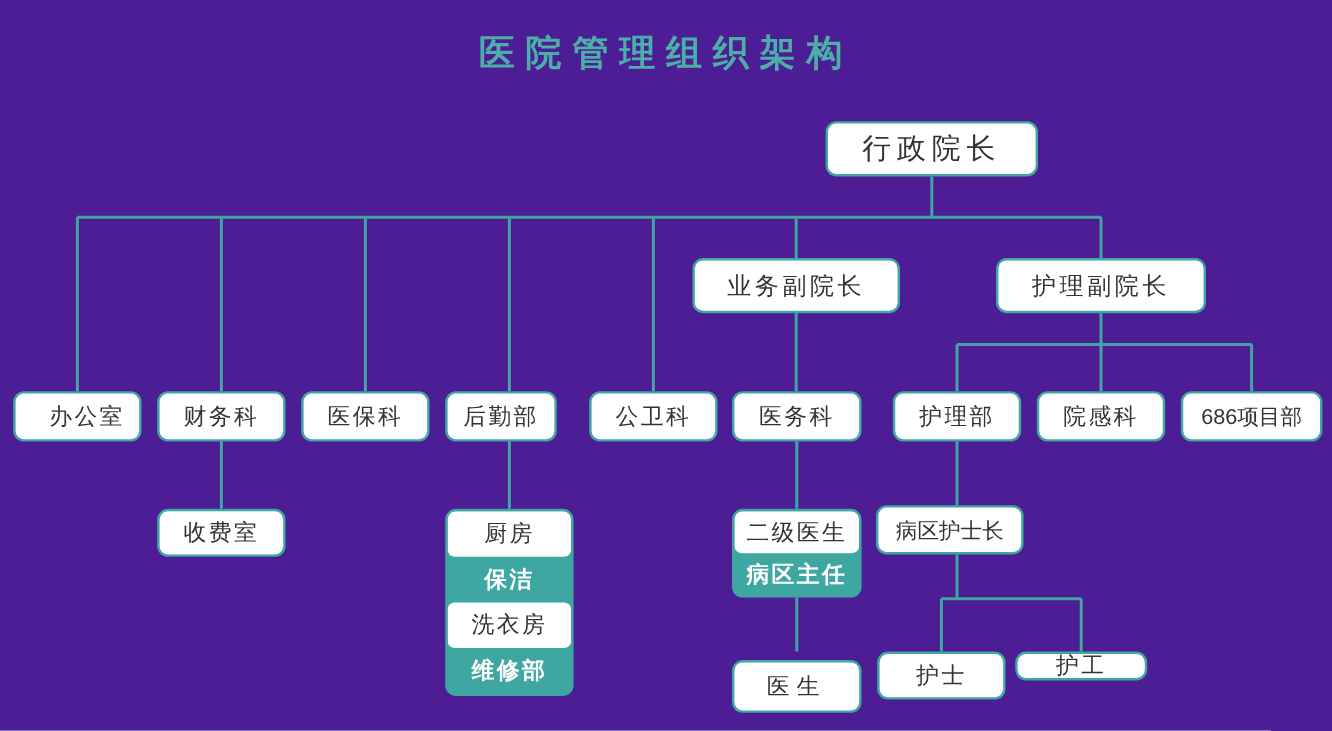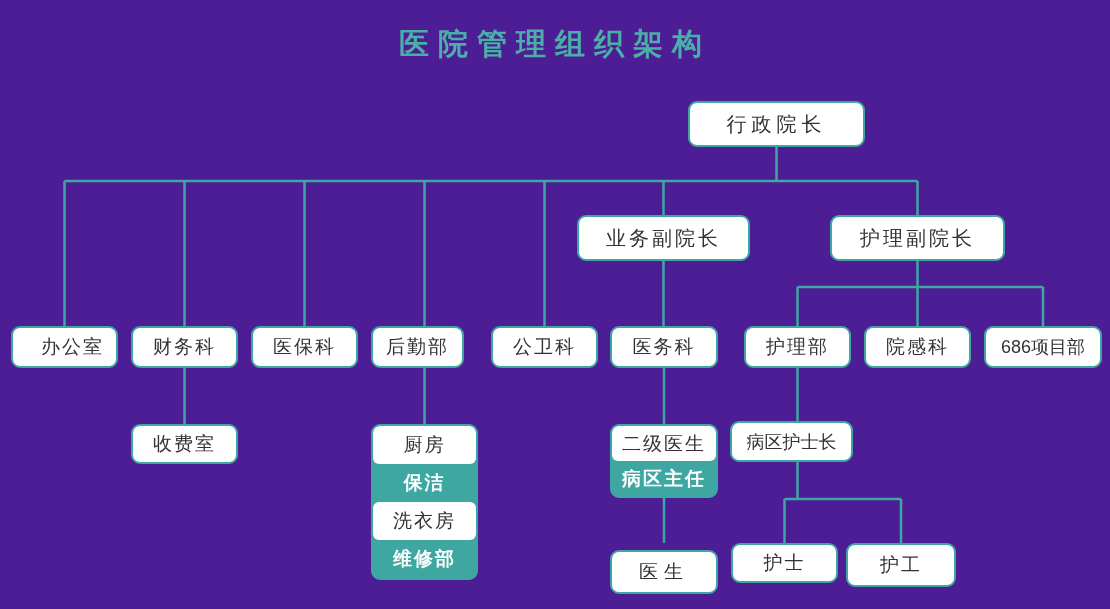--- a/index.html
+++ b/index.html
@@ -39,21 +39,21 @@
     box-sizing:border-box;
     background:#fff;
     border:2.5px solid var(--accent);
     border-radius:9px;
     display:flex;align-items:center;justify-content:center;
     font-size:19px;
     color:var(--ink);
     letter-spacing:2px;
     white-space:nowrap;
   }
-  .lvl1{font-size:20px;letter-spacing:5px;}
+  .lvl1{font-size:24px;letter-spacing:5px;}
   .lvl2{font-size:20px;letter-spacing:3px;}
   .tight{letter-spacing:0;font-size:18px;}
   .wide{letter-spacing:6px;}
   .stack{
     position:absolute;
     box-sizing:border-box;
     background:var(--accent);
     border:2.5px solid var(--accent);
     border-radius:9px;
     overflow:hidden;
@@ -81,21 +81,21 @@
   .n-medical-affairs  {left:610px;top:326px;width:108px;height:42px;}
   .n-nursing-dept     {left:744px;top:326px;width:107px;height:42px;}
   .n-infection        {left:864px;top:326px;width:107px;height:42px;}
   .n-project686       {left:984px;top:326px;width:118px;height:42px;}
   .n-fee-room         {left:131px;top:424px;width:107px;height:40px;}
   .n-stack-logistics  {left:371px;top:424px;width:107px;height:156px;justify-content:flex-end;}
   .n-stack-medical    {left:610px;top:424px;width:108px;height:74px;}
   .n-ward-head-nurse  {left:730px;top:421px;width:123px;height:41px;}
   .n-doctor           {left:610px;top:550px;width:108px;height:44px;}
   .n-nurse            {left:731px;top:543px;width:107px;height:40px;}
-  .n-care-worker      {left:846px;top:543px;width:110px;height:44px;}
+  .n-care-worker      {left:846px;top:543px;width:110px;height:24px;}
 </style>
 </head>
 <body>
 
 <div class="canvas">
 
   <h1 class="title">医院管理组织架构</h1>
 
   <svg class="connectors" width="1110" height="609" viewBox="0 0 1110 609" aria-hidden="true">
     <path d="

